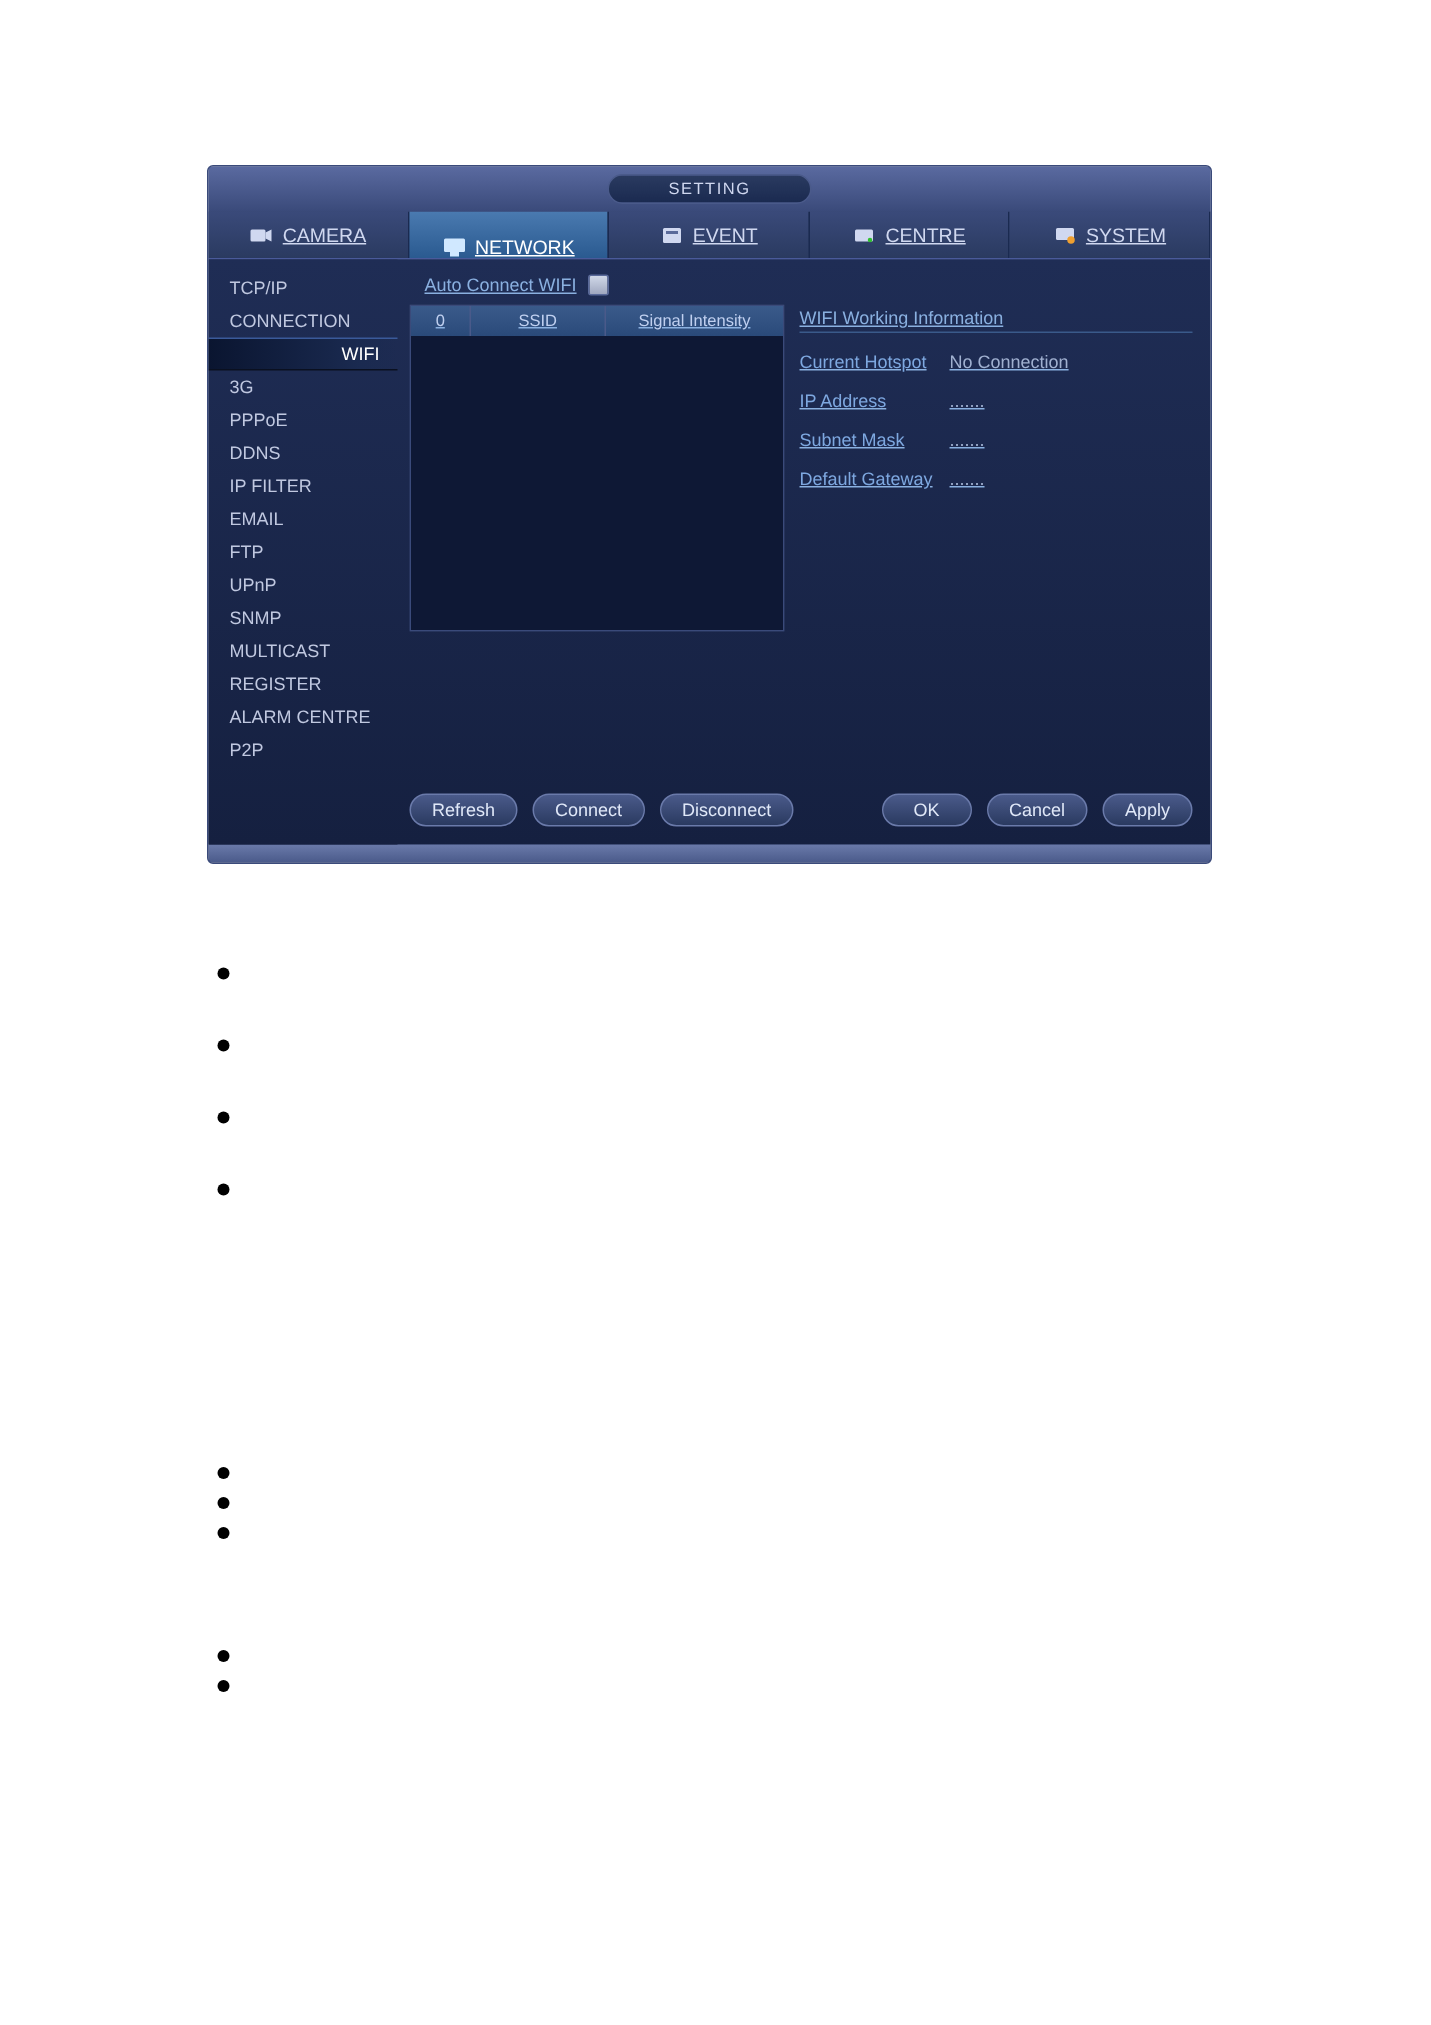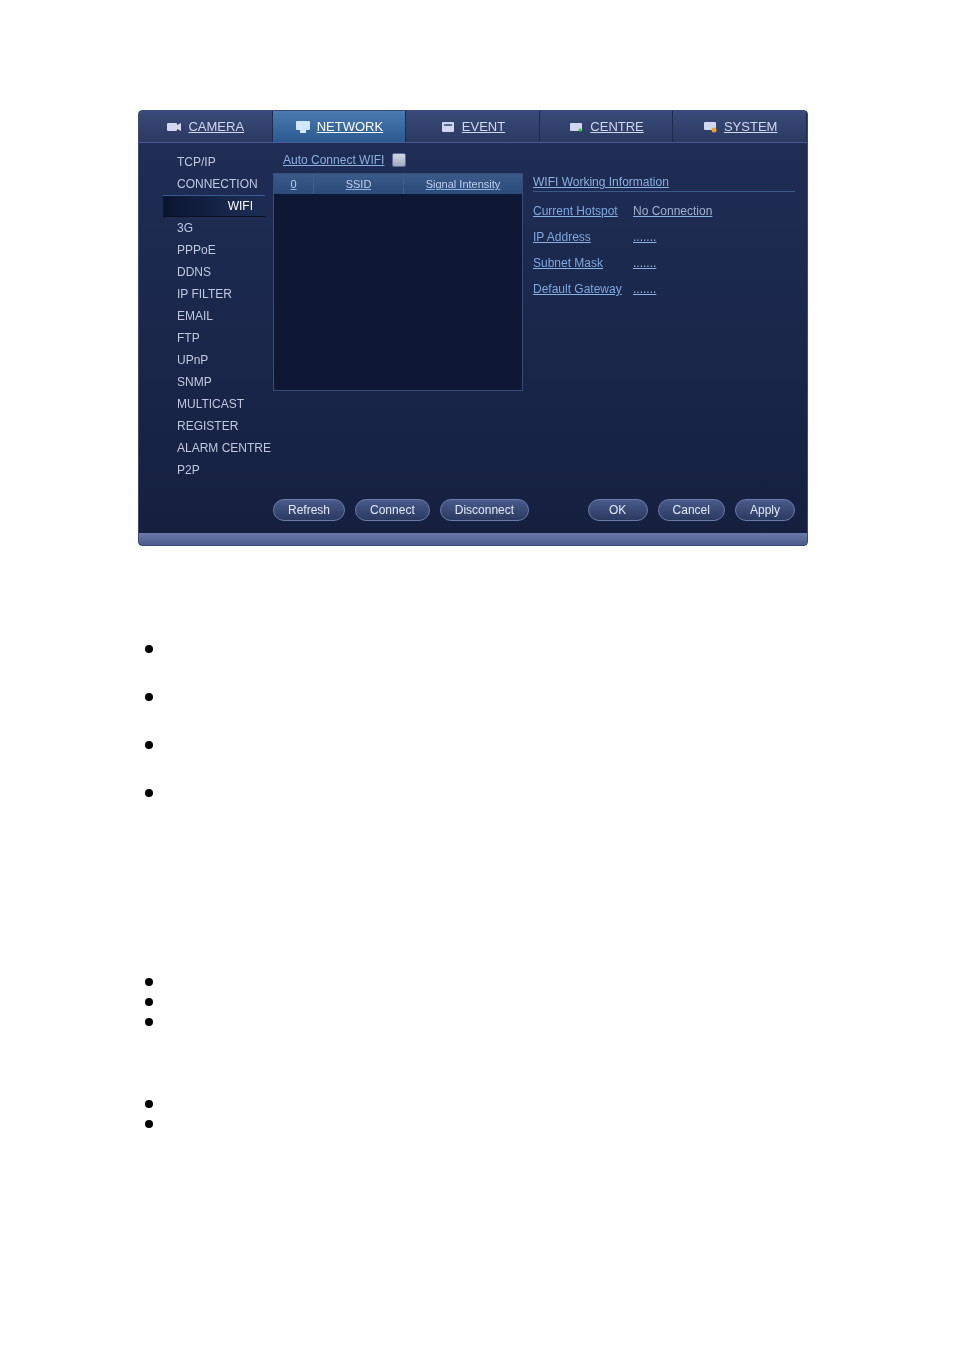--- a/index.html
+++ b/index.html
@@ -56,39 +56,39 @@
       color: #d0d8f0;
       font-size: 13px;
       cursor: pointer;
       border-right: 1px solid #1a2a50;
       background: linear-gradient(to bottom, #3a4a7a 0%, #2a3a60 100%);
       text-decoration: underline;
     }
     .top-tab.active {
       background: linear-gradient(to bottom, #4a7ab0 0%, #2a5a90 100%);
       color: #ffffff;
+      align-items: flex-end;
     }
     .top-tab:first-child {
       border-left: none;
     }
     .tab-icon {
       width: 16px;
       height: 14px;
       display: inline-block;
     }
     .body-area {
       display: flex;
       min-height: 390px;
       background: linear-gradient(to bottom, #1f2d55 0%, #152040 100%);
     }
     .sidebar {
       width: 126px;
       padding-top: 8px;
       background: linear-gradient(to bottom, #1f2d55 0%, #152040 100%);
-      padding-left: 24px;
     }
     .sidebar-item {
       color: #c0c8e0;
       font-size: 12px;
       padding: 4px 12px 4px 14px;
       cursor: pointer;
       white-space: nowrap;
     }
     .sidebar-item.active {
       background: linear-gradient(to right, #0a1530 0%, #1a2a50 80%, transparent 100%);
@@ -234,20 +234,23 @@
       height: 8px;
       background: #000;
       border-radius: 50%;
       margin-bottom: 12px;
     }
   </style>
 </head>
 <body>
 
 <div class="window">
+  <div class="title-bar">
+    <div class="title-pill">SETTING</div>
+  </div>
 
   <div class="top-tabs">
     <div class="top-tab">
       <span class="tab-icon">
         <svg viewBox="0 0 16 14">
             <rect x="1" y="3" width="10" height="8" rx="1" fill="#d0d8f0"></rect>
             <polygon points="11,5 15,3 15,11 11,9" fill="#d0d8f0"></polygon>
           </svg>
       </span>
       <span>CAMERA</span>

